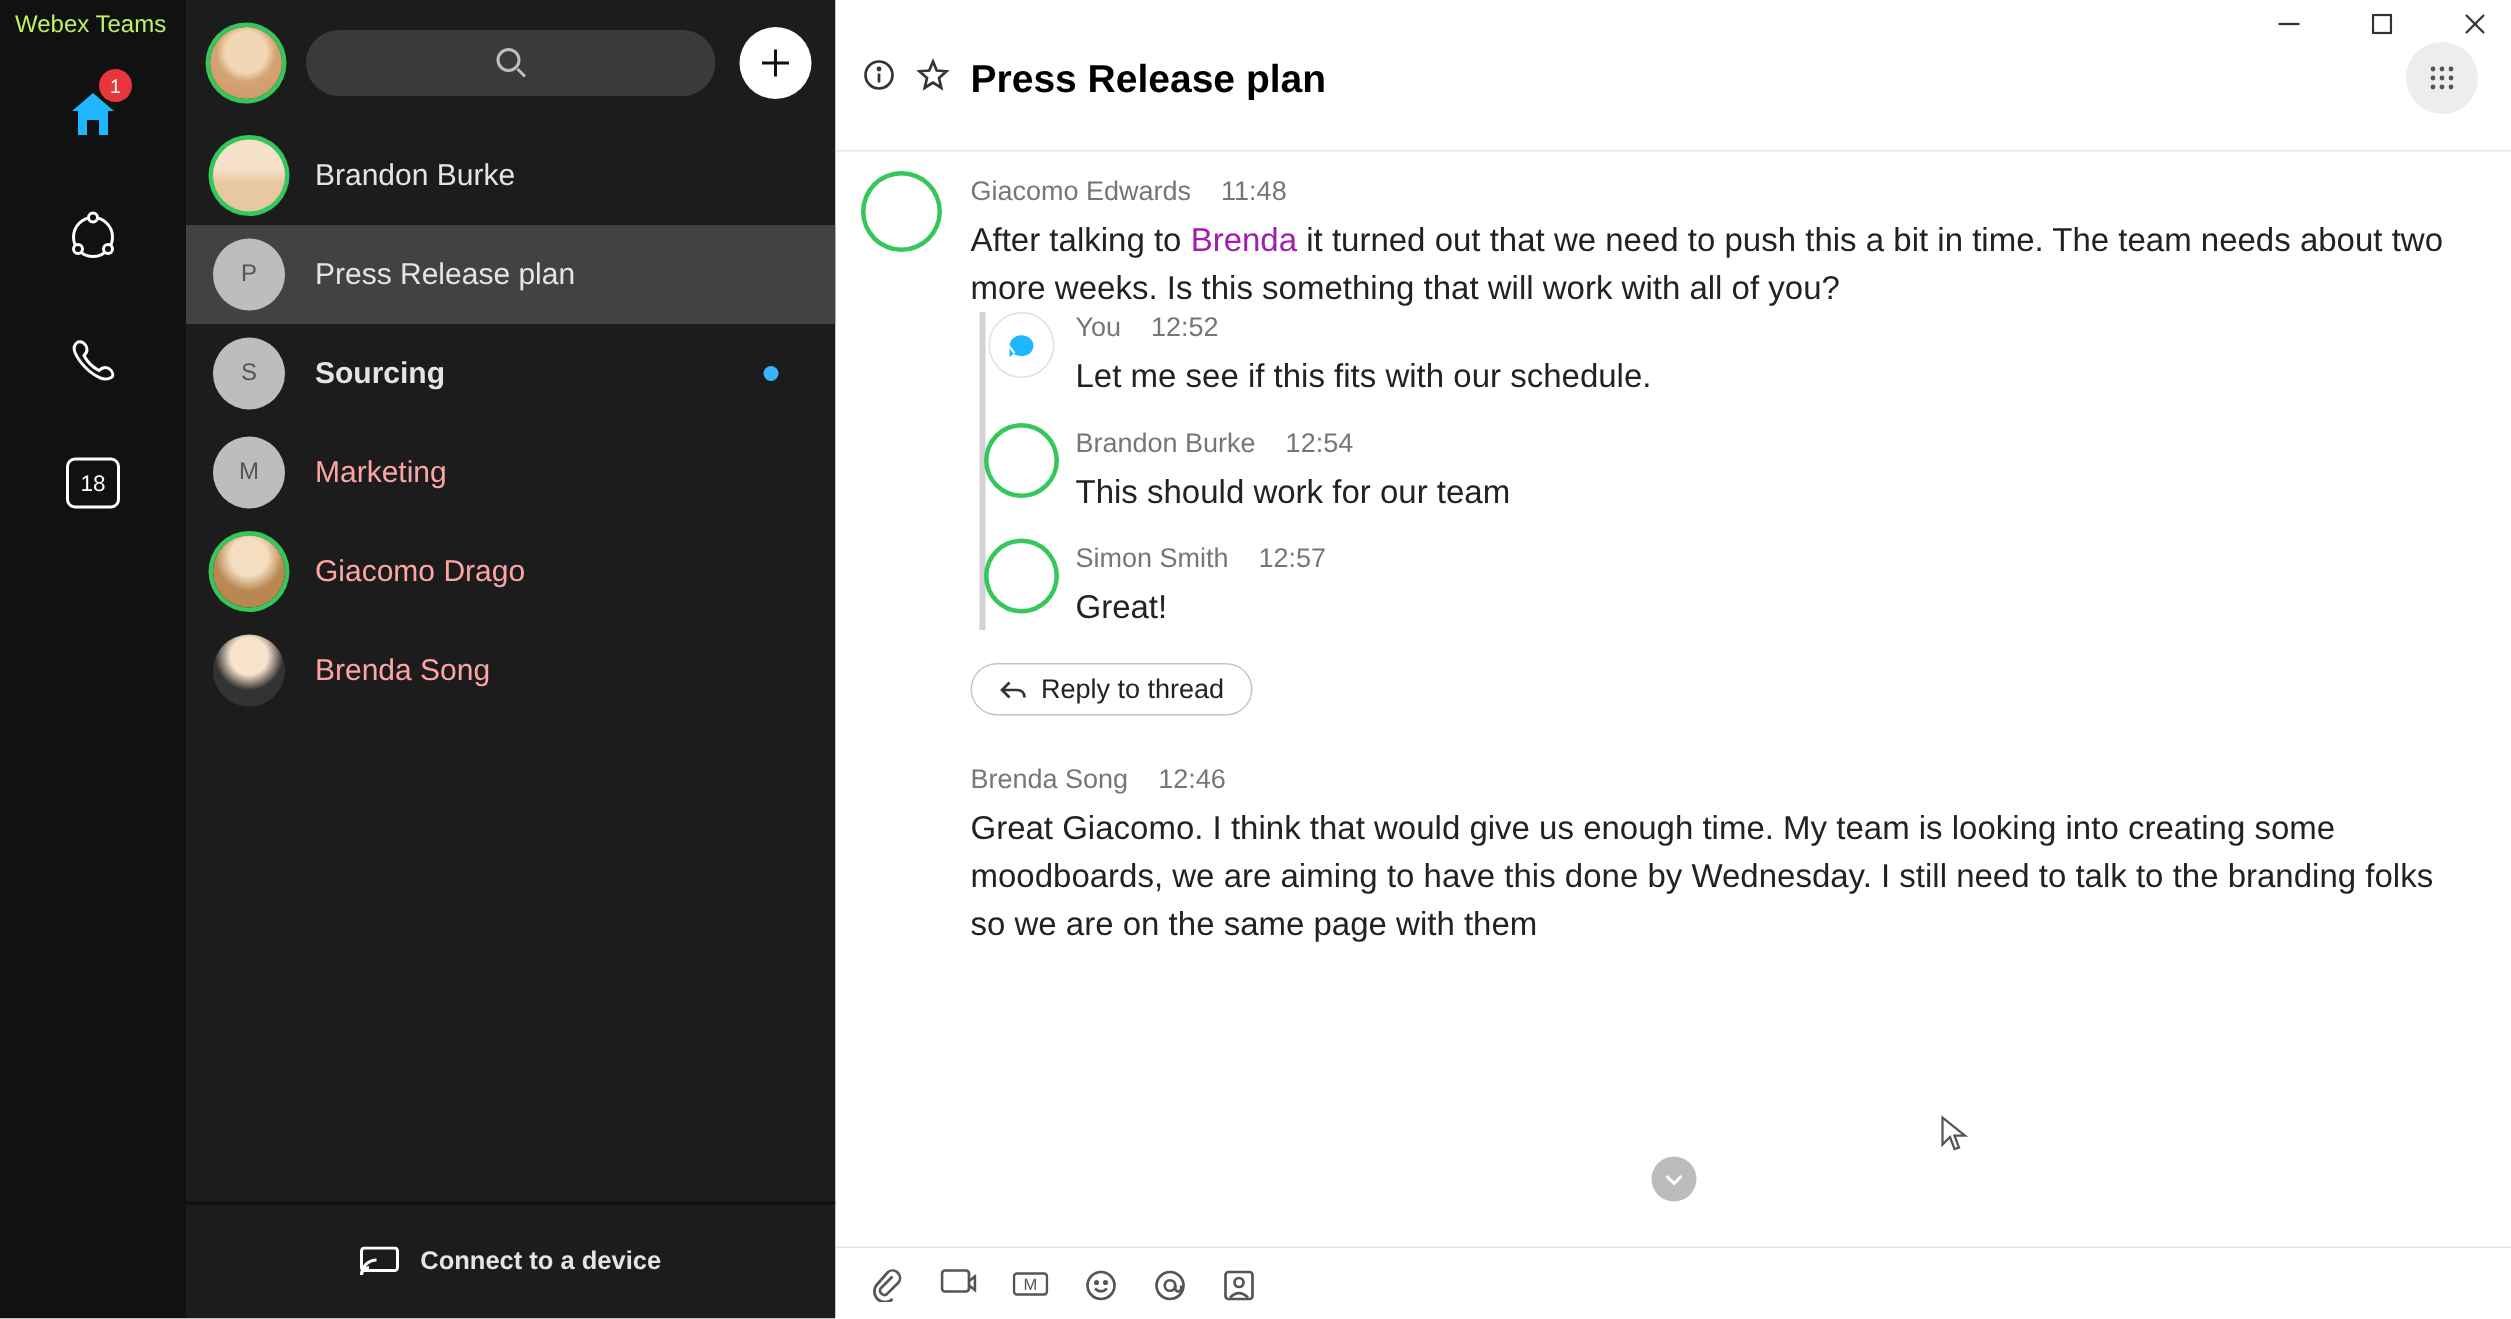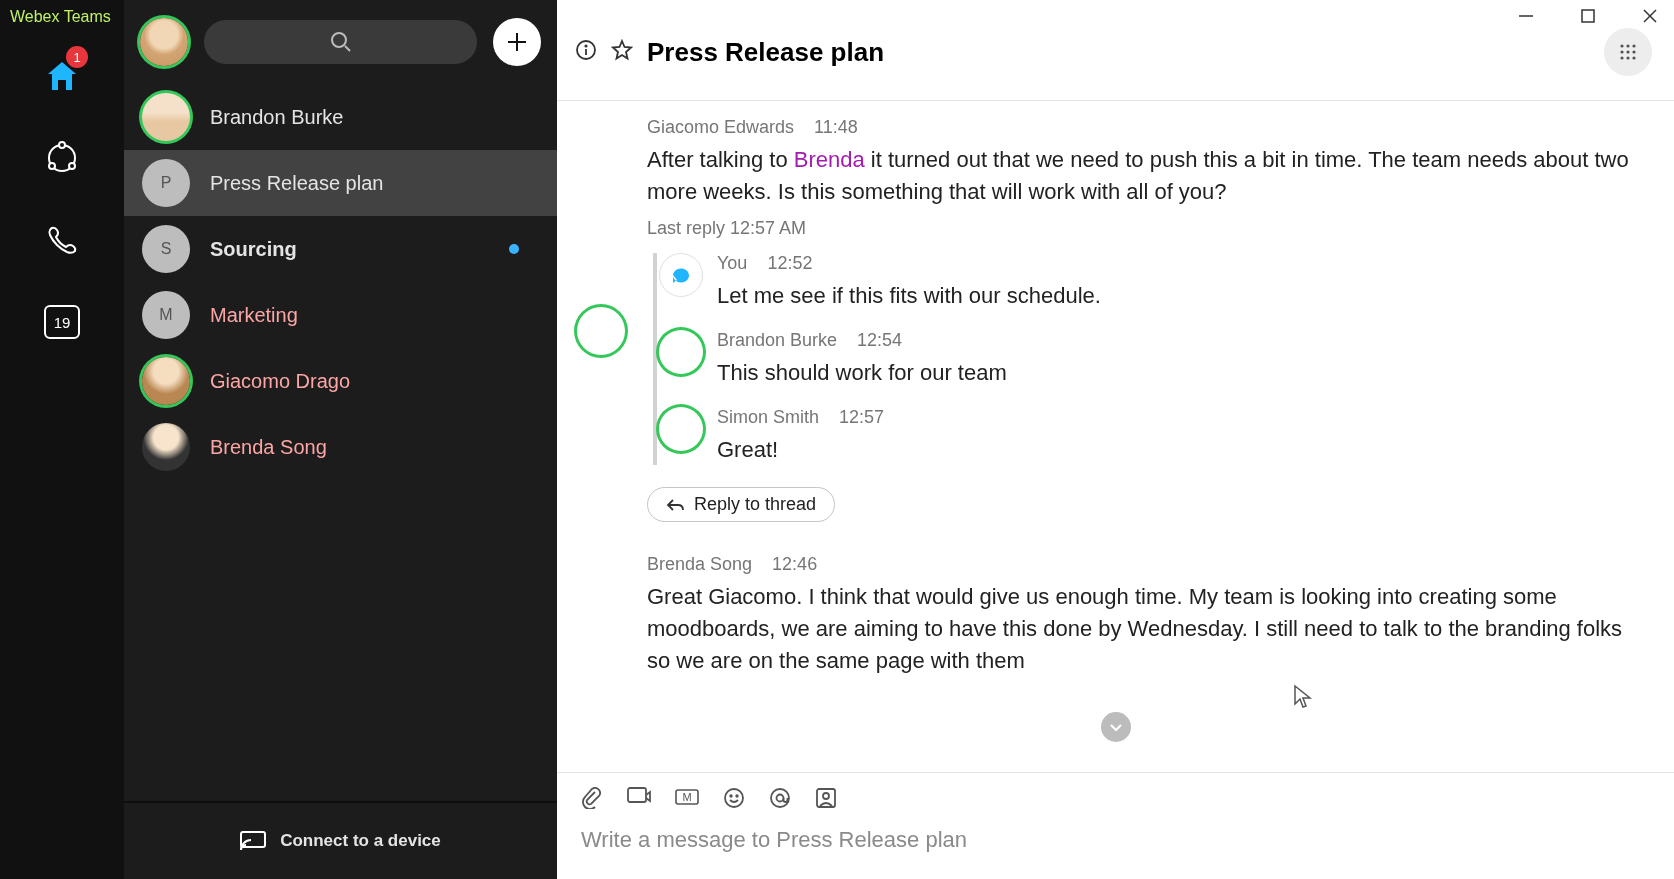--- a/index.html
+++ b/index.html
@@ -35,21 +35,21 @@
   
   .main { flex:1; display:flex; flex-direction:column; background:#fff; position:relative;}
   .window-controls { position:absolute; top:6px; right:14px; display:flex; gap:42px; }
   .wc { width:20px; height:20px; display:flex; align-items:center; justify-content:center; cursor:pointer;}
   .main-header { display:flex; align-items:center; padding: 28px 22px 24px 18px; border-bottom:1px solid #e4e4e4;}
   .hdr-icon { margin-right:14px; cursor:pointer;}
   .hdr-title { font-size:26px; font-weight:700; }
   .apps-btn { margin-left:auto; width:48px; height:48px; border-radius:50%; background:#ededed; display:flex; align-items:center; justify-content:center; cursor:pointer;}
   
   .messages { flex:1; overflow:hidden; padding: 16px 36px 0 20px; position:relative;}
-  .msg-row { display:flex; gap:22px; margin-bottom:10px;align-items:center; }
+  .msg-row { display:flex; gap:22px; margin-bottom:10px; }
   .msg-avatar { width:48px; height:48px; border-radius:50%; flex-shrink:0; }
   .msg-avatar.ring { box-shadow: 0 0 0 3px #34c759; }
   .msg-body { flex:1; }
   .msg-head { display:flex; align-items:center; gap:20px; color:#767676; font-size:18px; margin-bottom:6px;}
   .msg-text { font-size:22px; color:#222; line-height:1.45; }
   .msg-text .mention { color:#a21caf; }
   .last-reply { color:#767676; font-size:18px; margin:10px 0 14px; }
   .thread { border-left:4px solid #d2d2d2; margin-left:6px; padding-left:2px; }
   .thread .tr { display:flex; gap:14px; margin-bottom:18px; }
   .thread .tav { width:44px; height:44px; border-radius:50%; flex-shrink:0; }
@@ -82,21 +82,21 @@
           <circle cx="8" cy="26" r="3" fill="#111" stroke="#fff"></circle>
           <circle cx="28" cy="26" r="3" fill="#111" stroke="#fff"></circle>
         </svg>
     </div>
     <div class="nav-icon">
       <svg width="34" height="34" viewBox="0 0 34 34" fill="none" stroke="#fff" stroke-width="2">
           <path d="M7 5 C7 5 10 4 12 7 C14 10 13 12 11 14 C13 18 17 22 21 24 C23 22 25 21 28 23 C31 25 30 28 30 28 C30 28 27 31 22 29 C15 26 8 19 5 12 C3 7 7 5 7 5 Z"></path>
         </svg>
     </div>
     <div class="nav-icon">
-      <div class="cal-badge">19</div>
+      <div class="cal-badge">18</div>
     </div>
   </div>
 </div>
 
 <div class="spaces-col">
   <div class="spaces-header">
     <div class="avatar ring photo-1"></div>
     <div class="search-pill">
       <svg width="22" height="22" viewBox="0 0 22 22" fill="none" stroke="#bdbdbd" stroke-width="2">
           <circle cx="9" cy="9" r="7"></circle>
@@ -196,21 +196,20 @@
     <div class="msg-row">
       <div class="msg-avatar ring photo-4"></div>
       <div class="msg-body">
         <div class="msg-head">
           <span>Giacomo Edwards</span>
           <span>11:48</span>
         </div>
         <div class="msg-text">
           <span>After talking to </span><span class="mention">Brenda</span><span> it turned out that we need to push this a bit in time. The team needs about two more weeks. Is this something that will work with all of you?</span>
         </div>
-        <div class="last-reply">Last reply 12:57 AM</div>
         <div class="thread" id="thread-list">
             <div class="tr">
               <div class="tav you-av">
                 <svg width="22" height="22" viewBox="0 0 22 22">
                   <path d="M3 11 a8 7 0 1 1 0 1 L3 19 L7 16" fill="#1fb6ff"></path>
                 </svg>
               </div>
               <div style="flex: 1 1 0%;">
                 <div class="msg-head">
                   <span>You</span>
@@ -293,15 +292,14 @@
             <circle cx="11" cy="11" r="9"></circle>
             <circle cx="11" cy="11" r="3.5"></circle>
             <path d="M14.5 11 L14.5 13 a2 2 0 0 0 4 0 L18.5 11"></path>
           </svg></span>
       <span class="ctool"><svg width="22" height="22" viewBox="0 0 22 22" fill="none" stroke="#555" stroke-width="1.8">
             <rect x="2" y="2" width="18" height="18" rx="2"></rect>
             <circle cx="11" cy="9" r="3"></circle>
             <path d="M5 19 Q11 13 17 19"></path>
           </svg></span>
     </div>
-    <div class="composer-input">Write a message to Press Release plan</div>
   </div>
 </div>
 
 </body></html>

